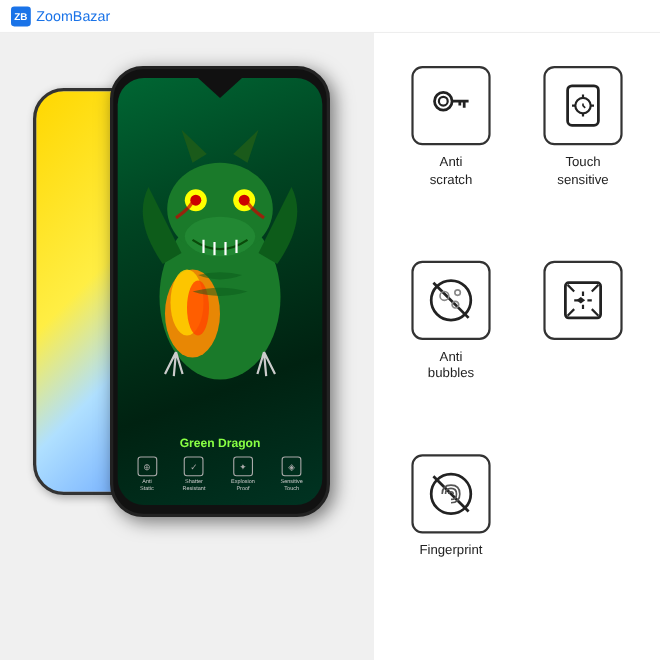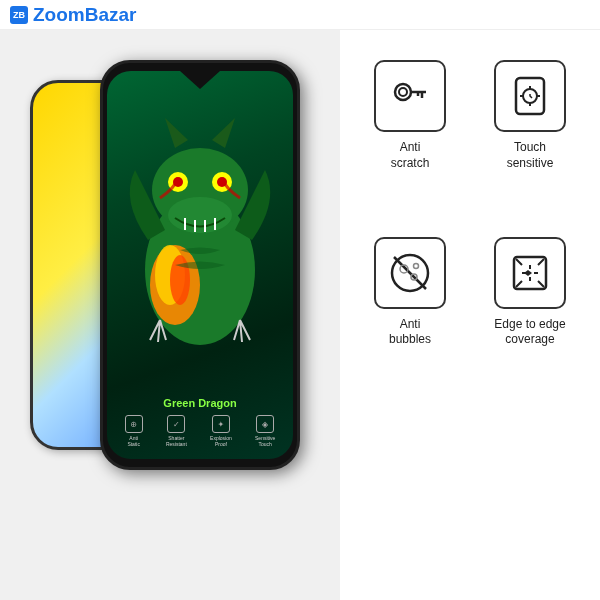--- a/index.html
+++ b/index.html
@@ -16,22 +16,22 @@
     .header {
       display: flex;
       align-items: center;
       padding: 6px 10px;
       background: #fff;
       border-bottom: 1px solid #eee;
       height: 30px;
       text-align: center;
     }
     .logo-text {
-      font-size: 19px;
-      font-weight: bold;
+      font-size: 13px;
+      font-weight: normal;
       color: #1a73e8;
     }
     .logo-icon {
       width: 18px;
       height: 18px;
       background: #1a73e8;
       border-radius: 3px;
       display: inline-flex;
       align-items: center;
       justify-content: center;
@@ -356,17 +356,28 @@
       </div>
       <div class="feature-item">
         <div class="feature-icon-box">
           <svg viewBox="0 0 44 44" fill="none" xmlns="http://www.w3.org/2000/svg">
     <rect x="6" y="6" width="32" height="32" rx="3" stroke="#222" stroke-width="2.5" fill="none"></rect>
     <path d="M14 14 L8 8 M30 14 L36 8 M14 30 L8 36 M30 30 L36 36" stroke="#222" stroke-width="2"></path>
     <path d="M18 22 L14 22 M26 22 L30 22 M22 18 L22 14 M22 26 L22 30" stroke="#222" stroke-width="2"></path>
     <path d="M16 22 L20 19 L24 22 L20 25 Z" fill="#222"></path>
   </svg>
         </div>
-        <div class="feature-label">Edge to edge<br>coverage</div>
+      </div>
+      <div class="feature-item">
+        <div class="feature-icon-box">
+          <svg viewBox="0 0 44 44" fill="none" xmlns="http://www.w3.org/2000/svg">
+    <circle cx="22" cy="22" r="18" stroke="#222" stroke-width="2.5" fill="none"></circle>
+    <line x1="6" y1="6" x2="38" y2="38" stroke="#222" stroke-width="2.5"></line>
+    <path d="M14 22 Q14 14 22 14 Q30 14 30 22 Q30 30 22 30" stroke="#555" stroke-width="1.5" fill="none"></path>
+    <path d="M17 22 Q17 17 22 17 Q27 17 27 22 Q27 27 22 27" stroke="#555" stroke-width="1.5" fill="none"></path>
+    <path d="M20 22 Q20 20 22 20 Q24 20 24 22" stroke="#555" stroke-width="1.5" fill="none"></path>
+  </svg>
+        </div>
+        <div class="feature-label">Fingerprint</div>
       </div>
     </div>
 
 </div>
 
 </body></html>

